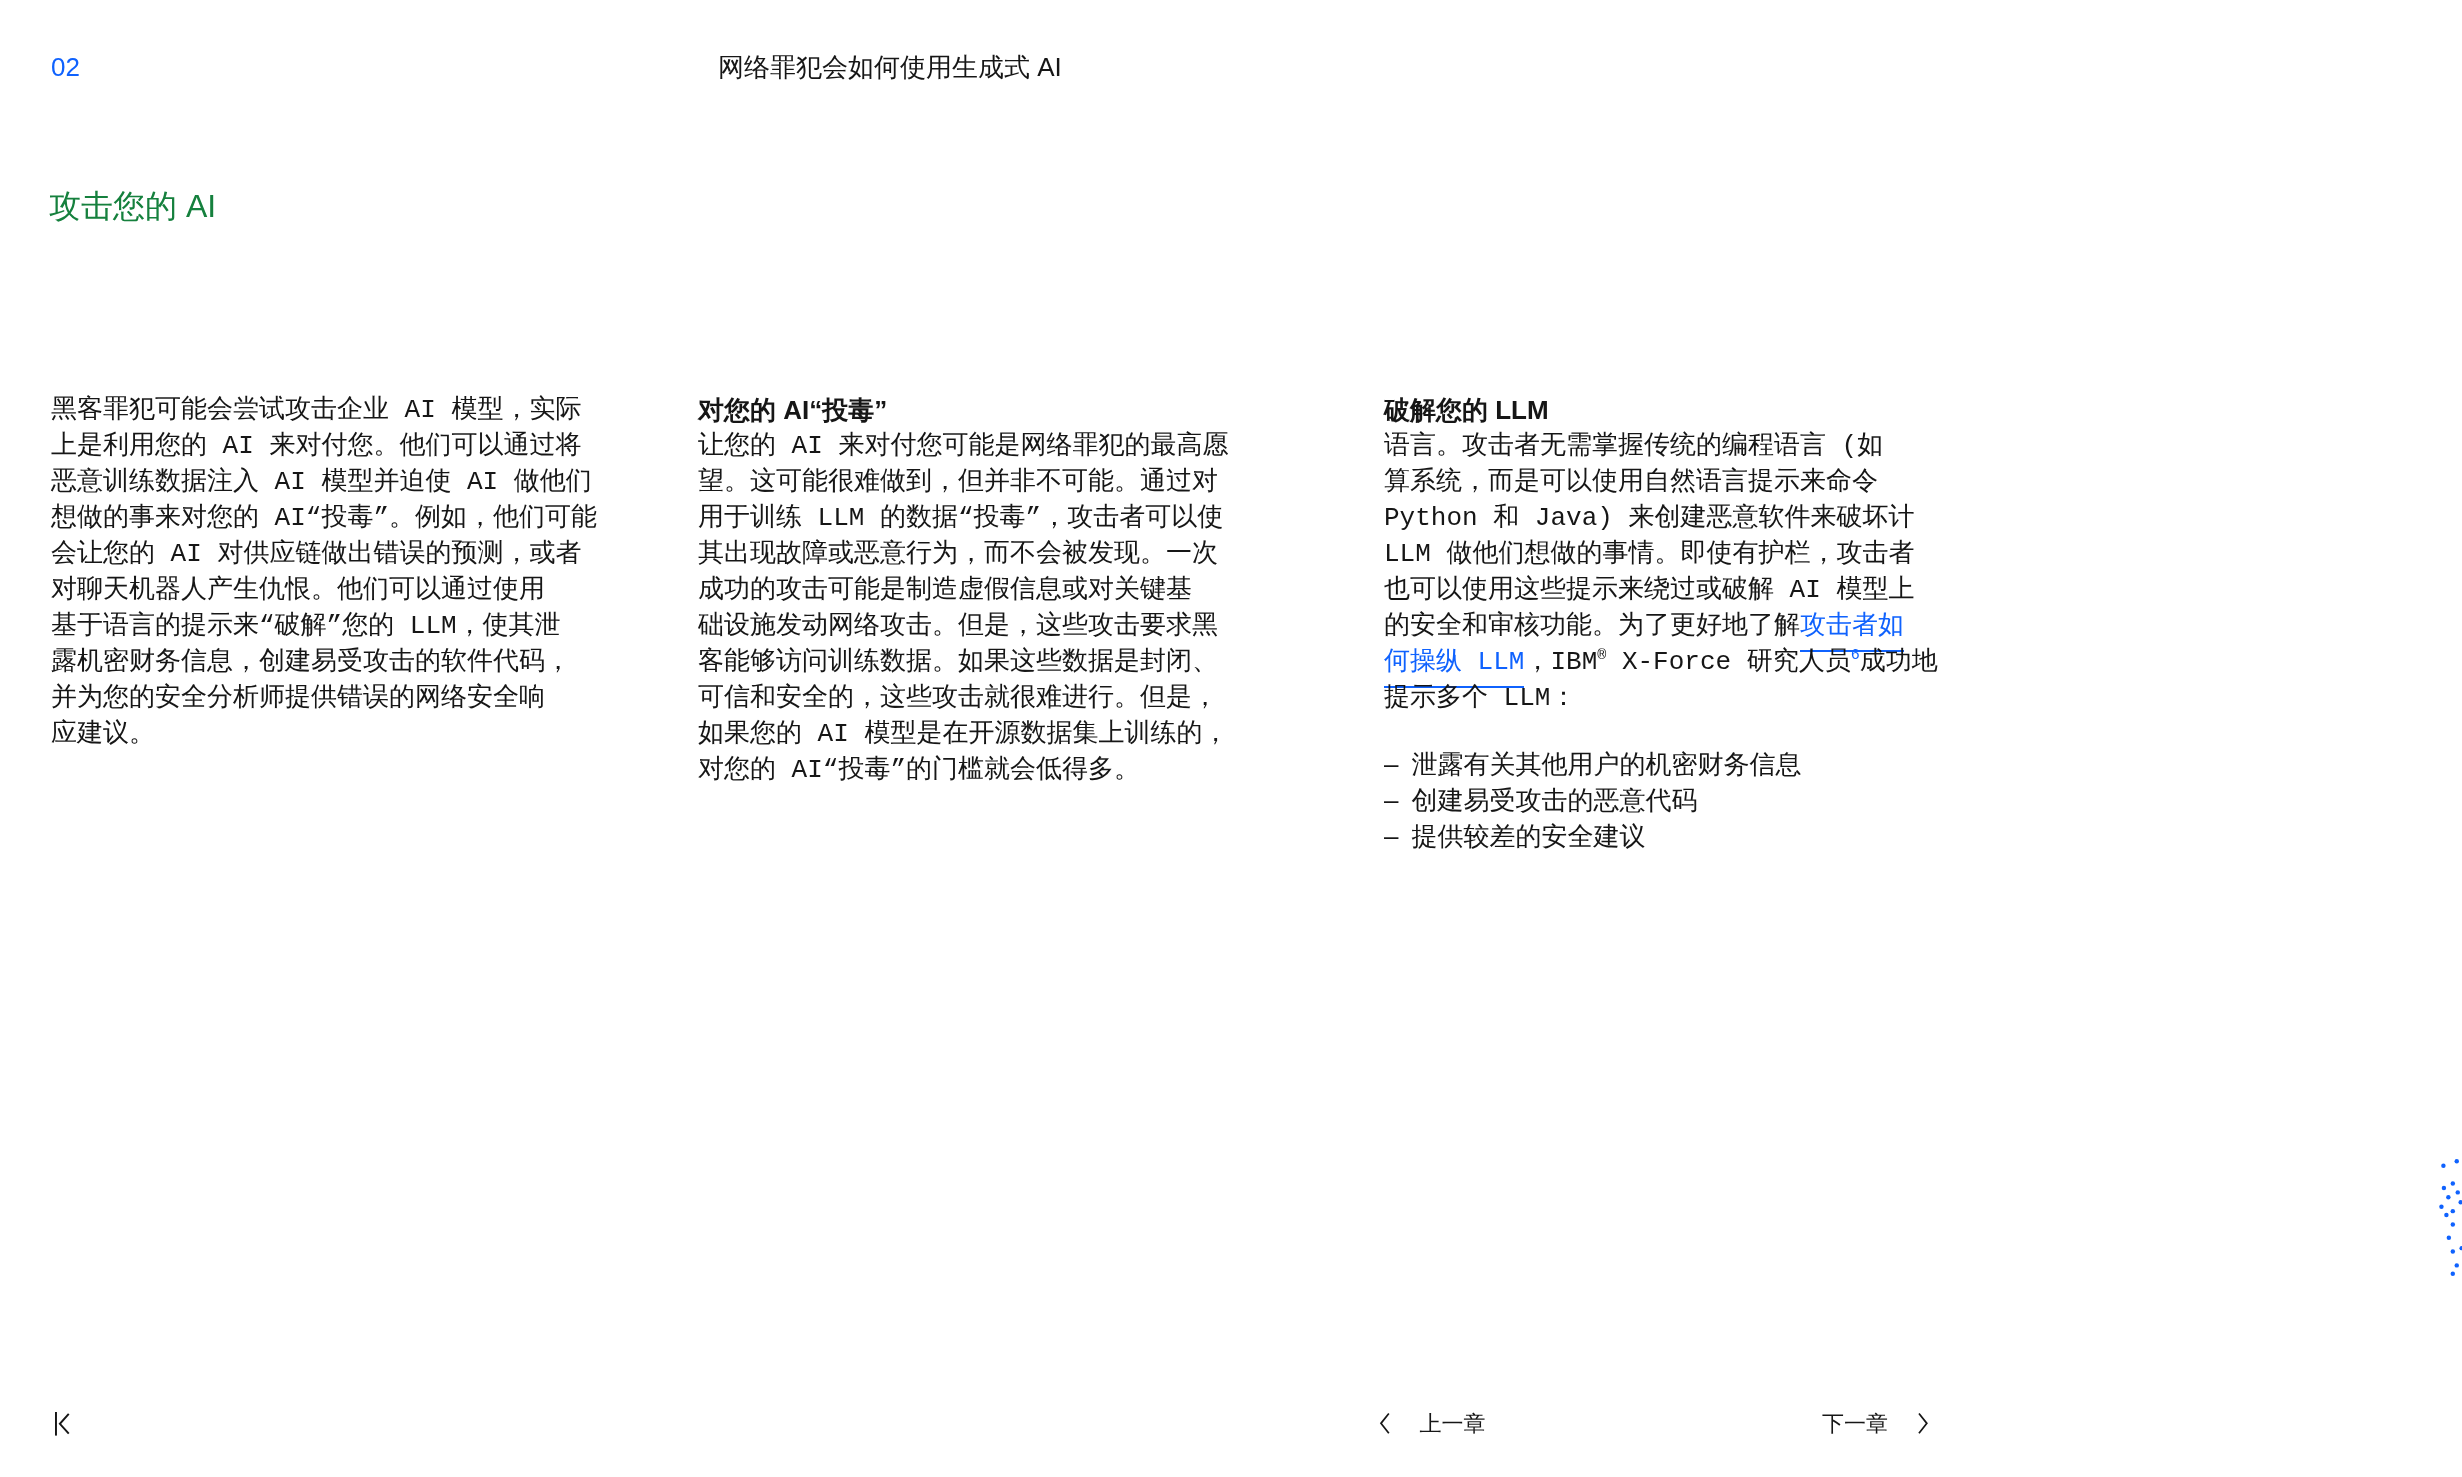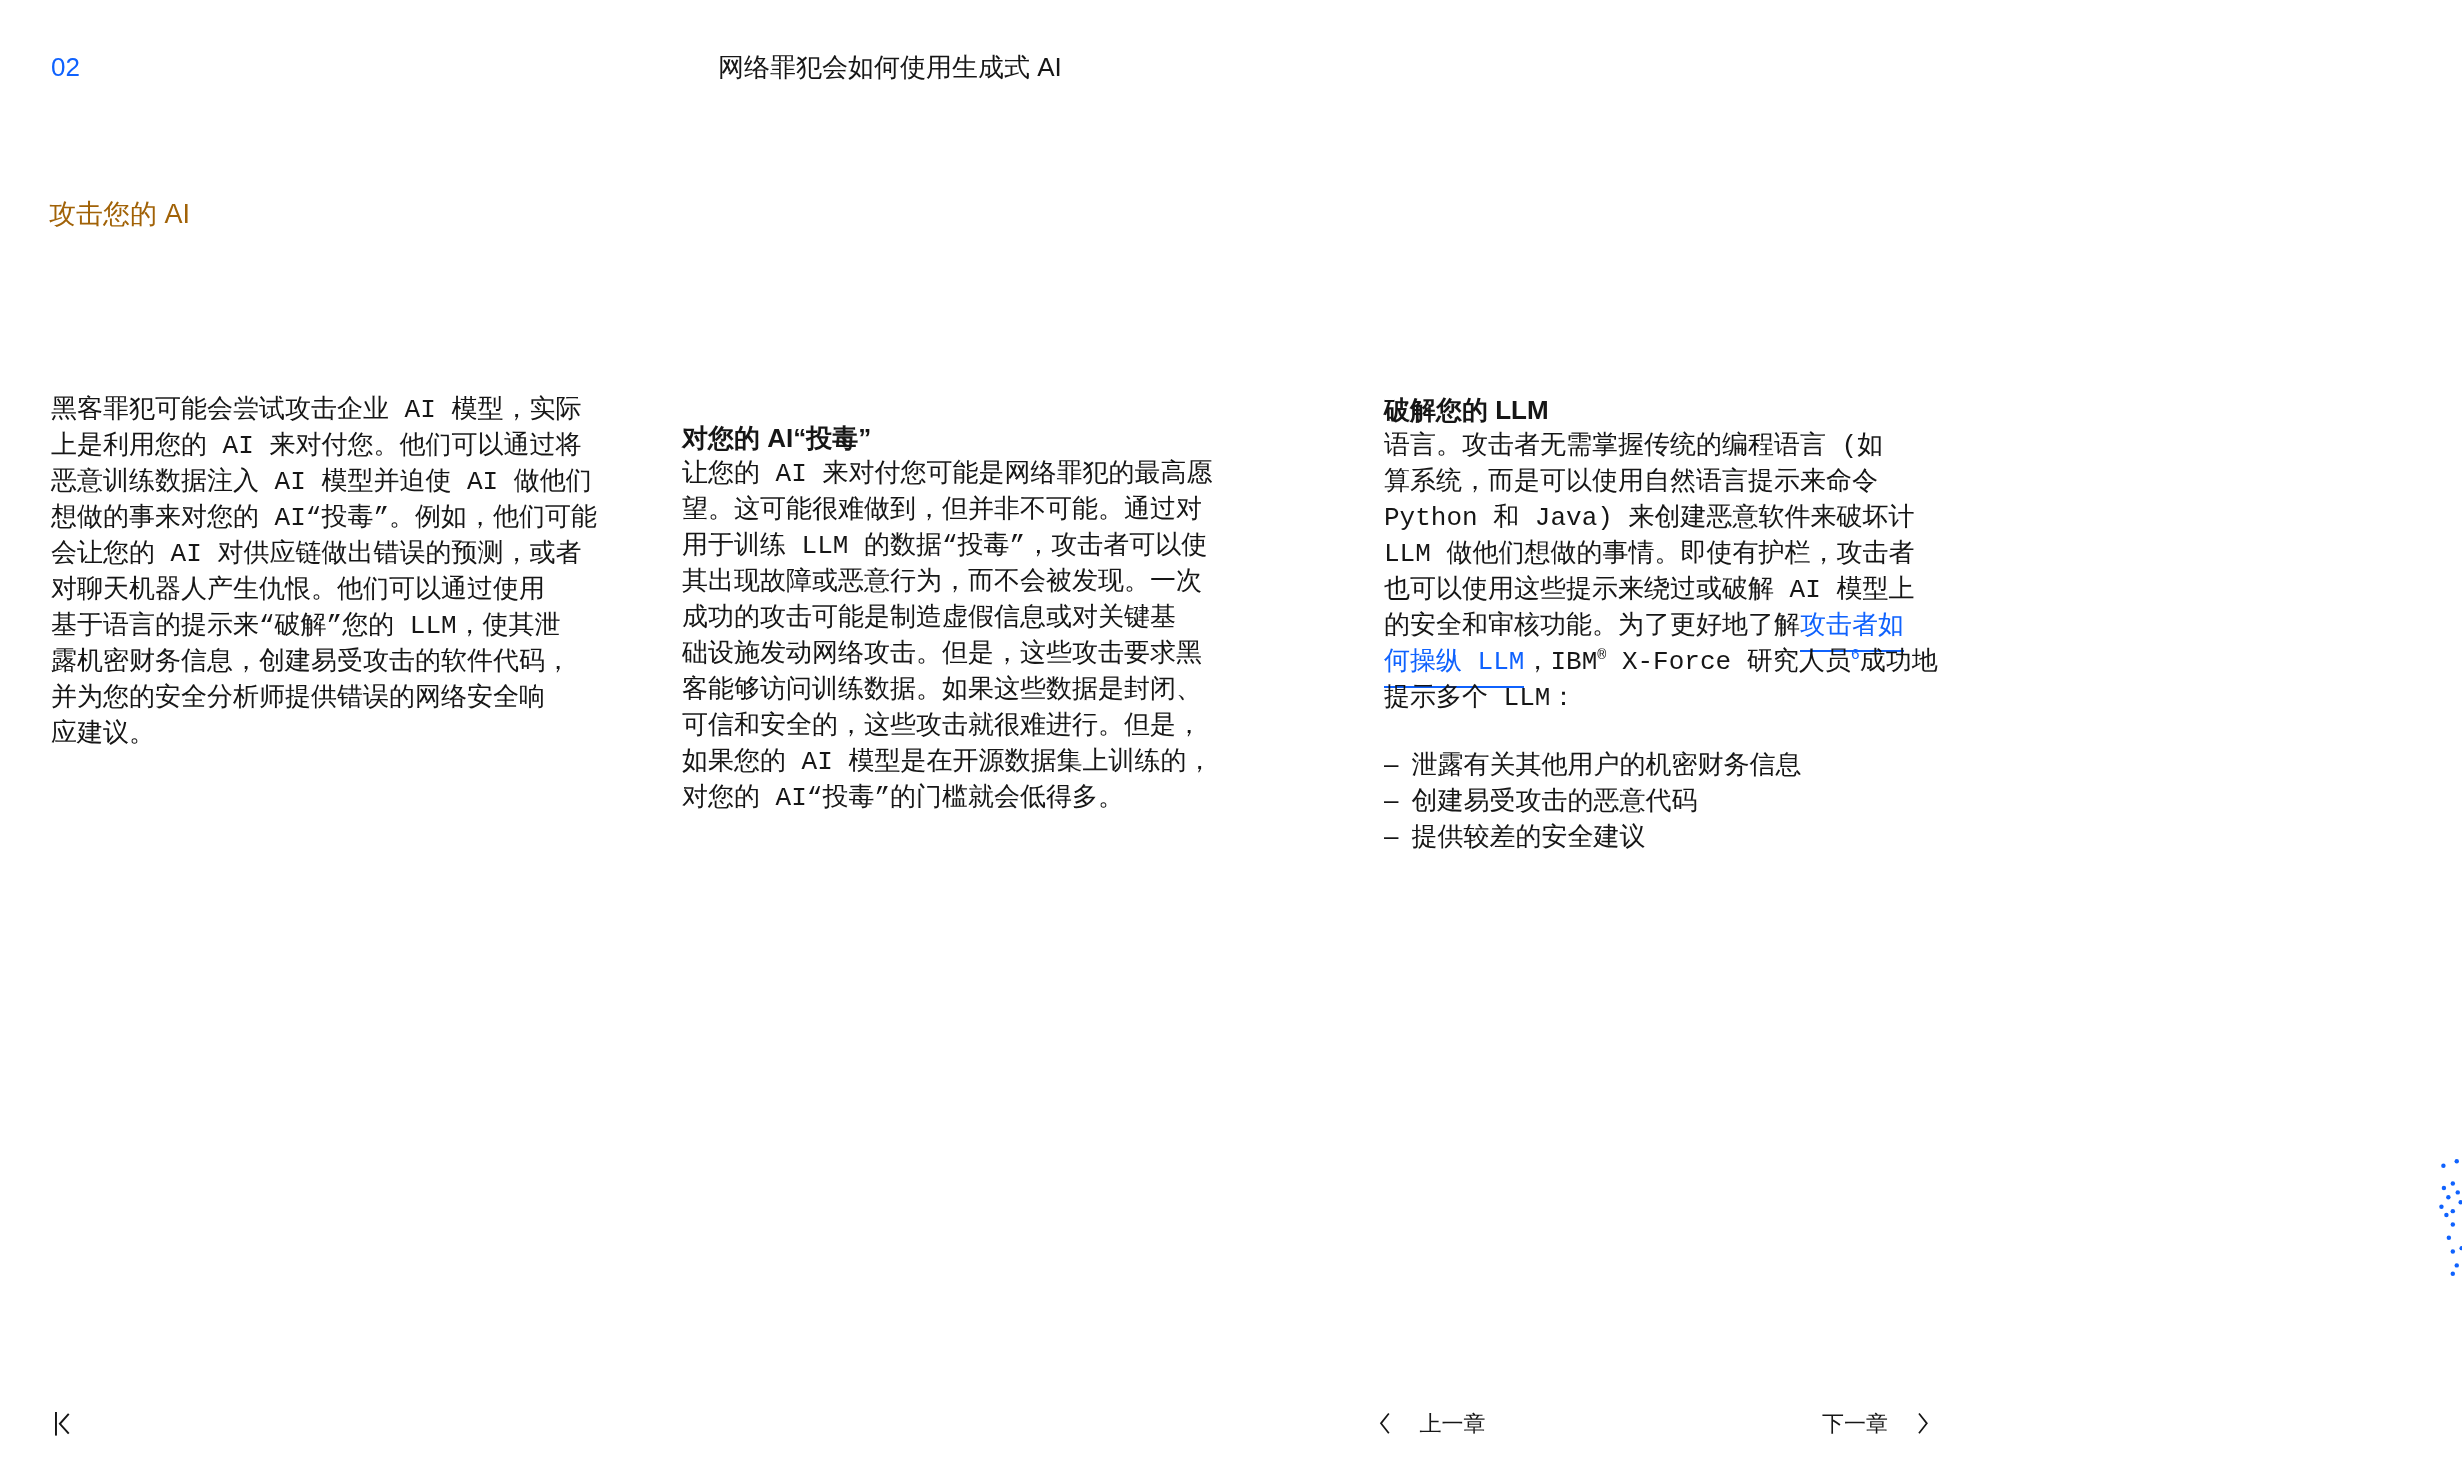--- a/index.html
+++ b/index.html
@@ -22,31 +22,31 @@
     white-space:nowrap;
     text-align:right;
   }
   .hdr-title{
     position:absolute;left:718px;top:53px;
     font-size:26px;line-height:29.5px;color:var(--ink);
     white-space:nowrap;
   }
   
   .page-title{
-    position:absolute;left:49px;top:195px;
-    font-size:27px;line-height:38px;font-weight:300;
-    color:#a16207;white-space:nowrap;
+    position:absolute;left:49px;top:187px;
+    font-size:32px;line-height:38px;font-weight:300;
+    color:#15803d;white-space:nowrap;
   }
   
   .column{
     position:absolute;top:392px;width:571px;
     font-size:26px;line-height:36px;font-weight:400;
   }
   #col-0{left:51px;}
-  #col-1{left:682px;margin-top:28px;}
+  #col-1{left:698px;}
   #col-2{left:1384px;}
   .col-heading{font-weight:700;white-space:nowrap;}
   .body-line{white-space:nowrap;font-family:Liberation Mono, monospace;}
   .link{
     color:var(--accent);
     border-bottom:2px solid var(--accent);
     padding-bottom:9px;
     cursor:pointer;
   }
   .sup{

